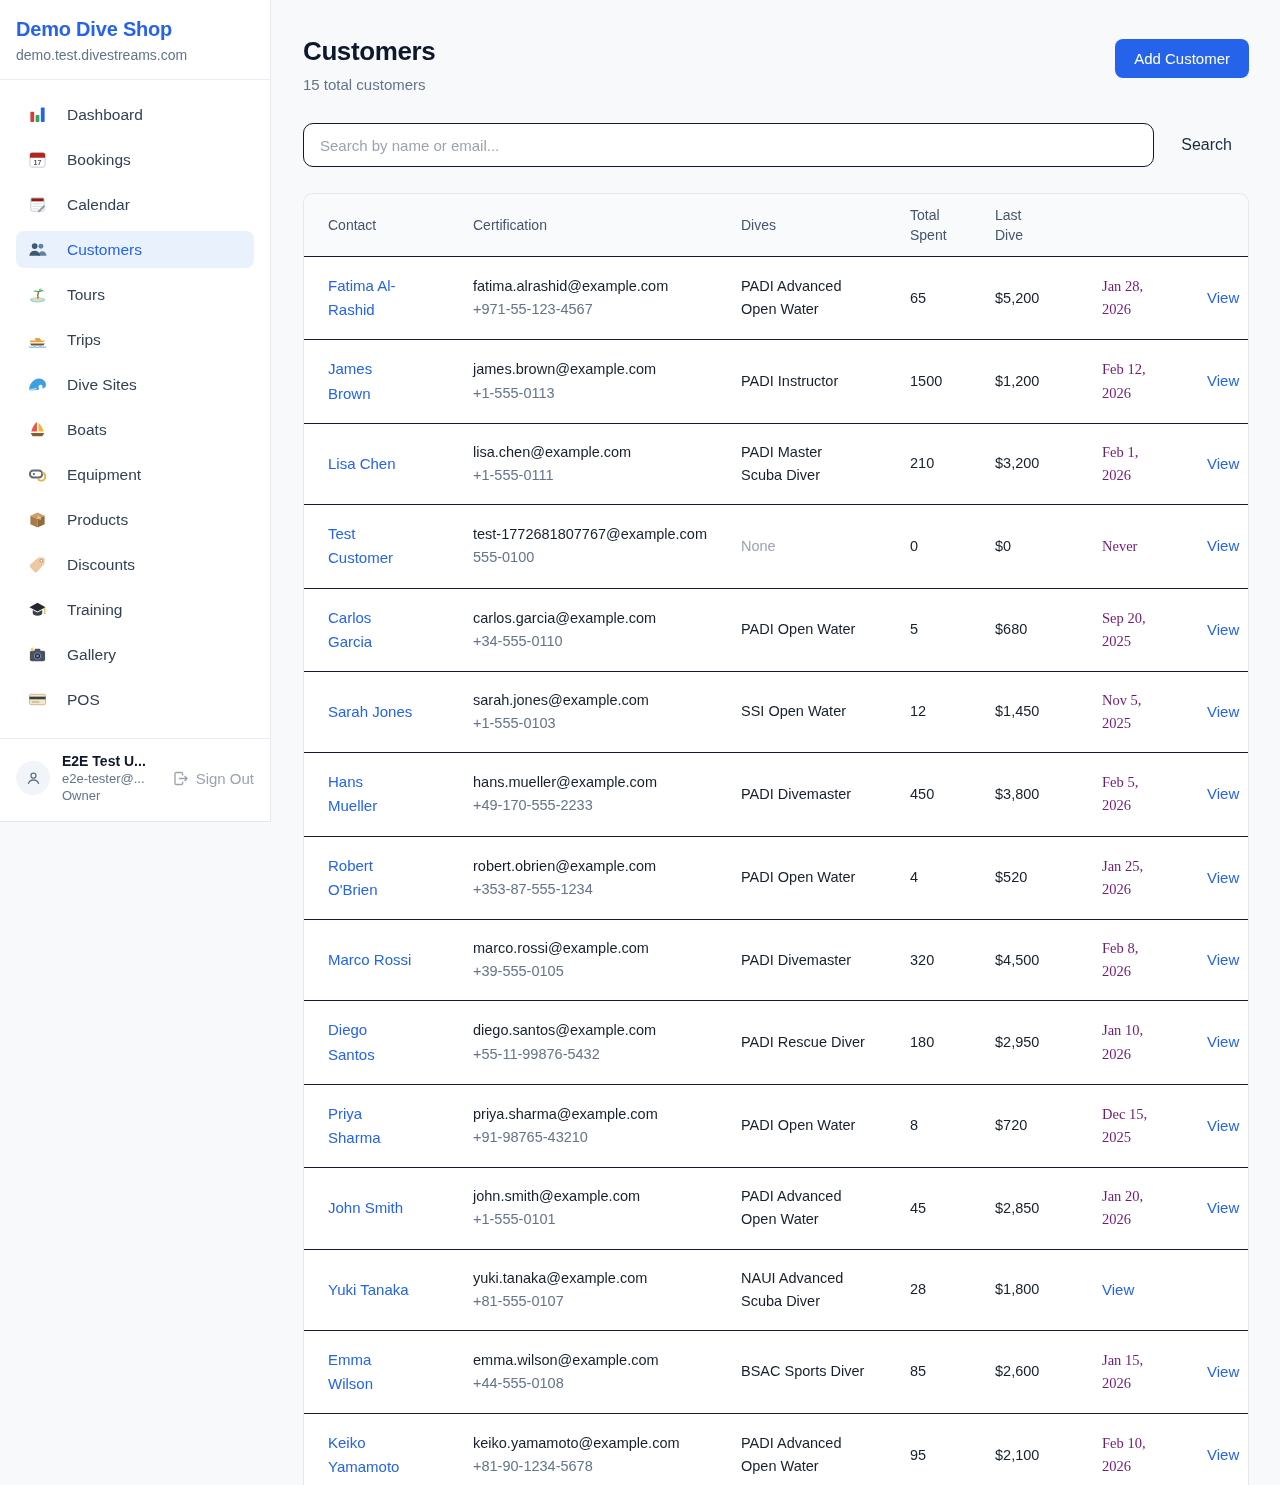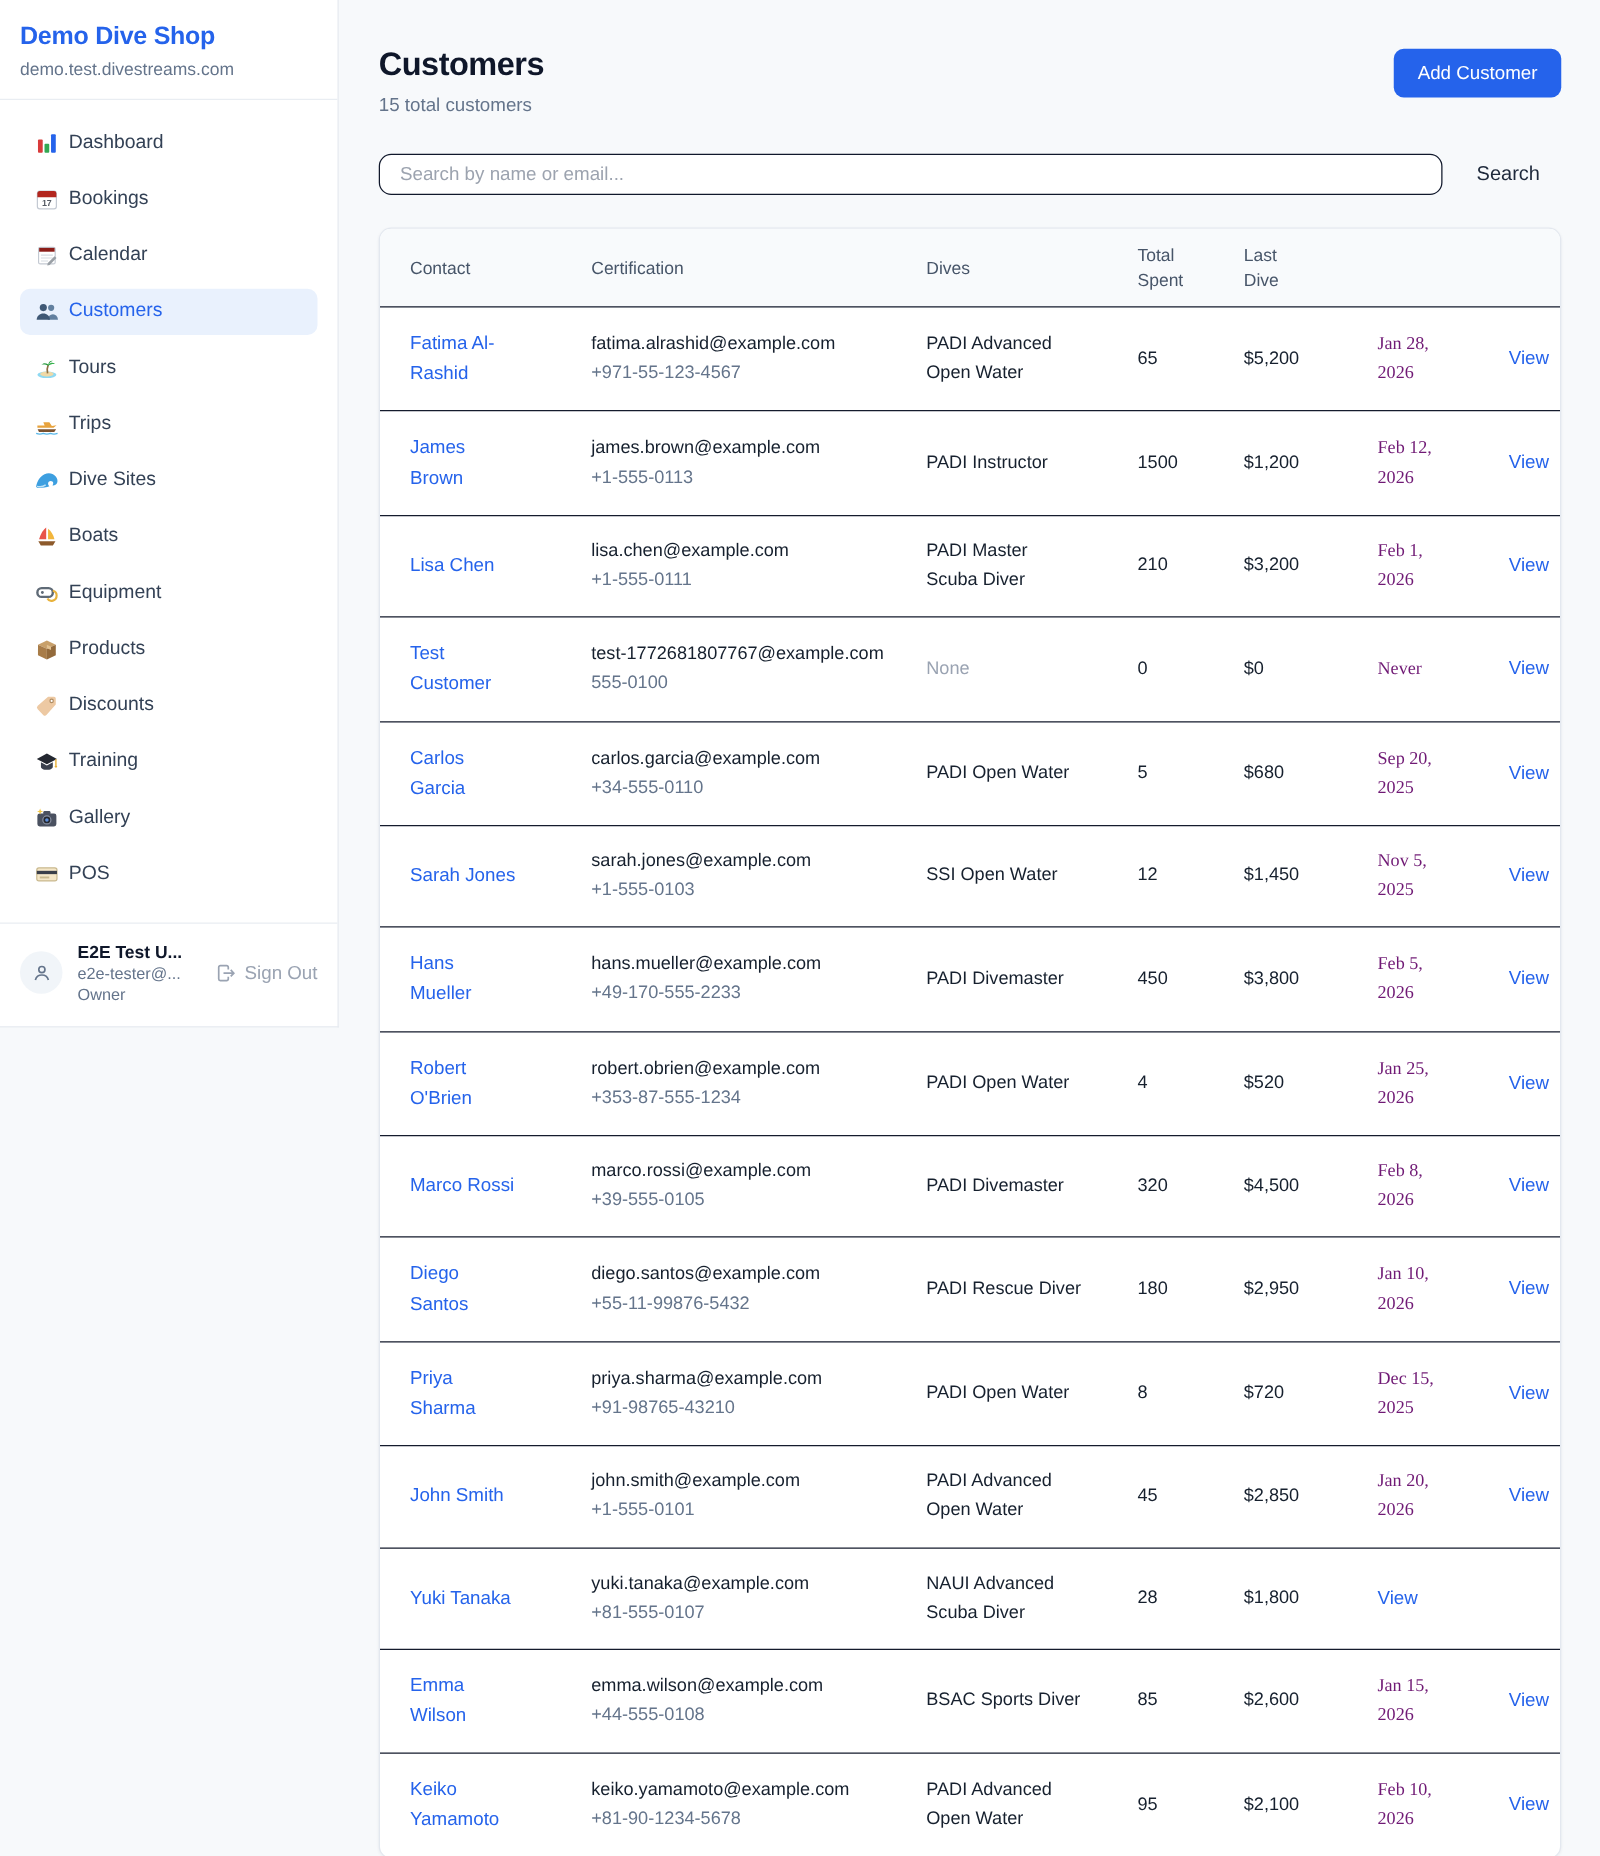--- a/index.html
+++ b/index.html
@@ -16,21 +16,21 @@
   .sidebar {
     width:271px; background:#ffffff;
     border-right:1px solid #e5e9ef; border-bottom:1px solid #e5e9ef;
     flex-shrink:0;
   }
   .sidebar-header { padding:18px 16px 16px; border-bottom:1px solid #e9edf2; }
   .shop-name { color:#2563eb; font-size:20px; font-weight:700; letter-spacing:-0.2px; }
   .shop-domain { color:#64748b; font-size:14px; margin-top:6px; }
   .nav { padding:16px 16px 12px; }
   .nav-item {
-    display:flex; gap:8px;
+    display:flex; align-items:center; gap:20px;
     padding:9px 12px; margin-bottom:8px; border-radius:8px;
     font-size:15.5px; color:#334155; cursor:pointer;
   }
   .nav-item .icn { width:19px; height:19px; display:inline-flex; flex-shrink:0; }
   .nav-item .icn svg { width:100%; height:100%; }
   .nav-item.active { background:#e9f1fd; color:#2563eb; font-weight:500; }
   .user-wrap { border-top:1px solid #e9edf2; padding:14px 16px 18px; display:flex; align-items:center; }
   .avatar {
     width:34px; height:34px; border-radius:50%; background:#f1f5f9;
     display:flex; align-items:center; justify-content:center; flex-shrink:0;
@@ -50,21 +50,21 @@
   .page-header { display:flex; justify-content:space-between; align-items:flex-start; }
   .page-title { font-size:26px; font-weight:800; letter-spacing:-0.4px; color:#0f172a; }
   .page-subtitle { font-size:15px; color:#64748b; margin-top:9px; }
   .add-btn {
     background:#2563eb; color:#fff; border:none; border-radius:8px;
     padding:11px 19px; font-size:15px; font-weight:500; font-family:inherit; cursor:pointer;
     margin-top:3px;
   }
   .search-row { display:flex; align-items:center; margin-top:30px; }
   .search-input {
-    flex:1; height:33px; border:1.5px solid #10182b; border-radius:10px;
+    flex:1; height:44px; border:1.5px solid #10182b; border-radius:10px;
     padding:0 16px; font-size:15px; font-family:inherit; color:#0f172a; background:#fff; outline:none;
   }
   .search-input::placeholder { color:#9ca3af; }
   .search-btn {
     background:none; border:none; margin-left:27px; margin-right:17px;
     font-size:16px; color:#1e293b; font-family:inherit; cursor:pointer;
   }
 
   
   .card {

